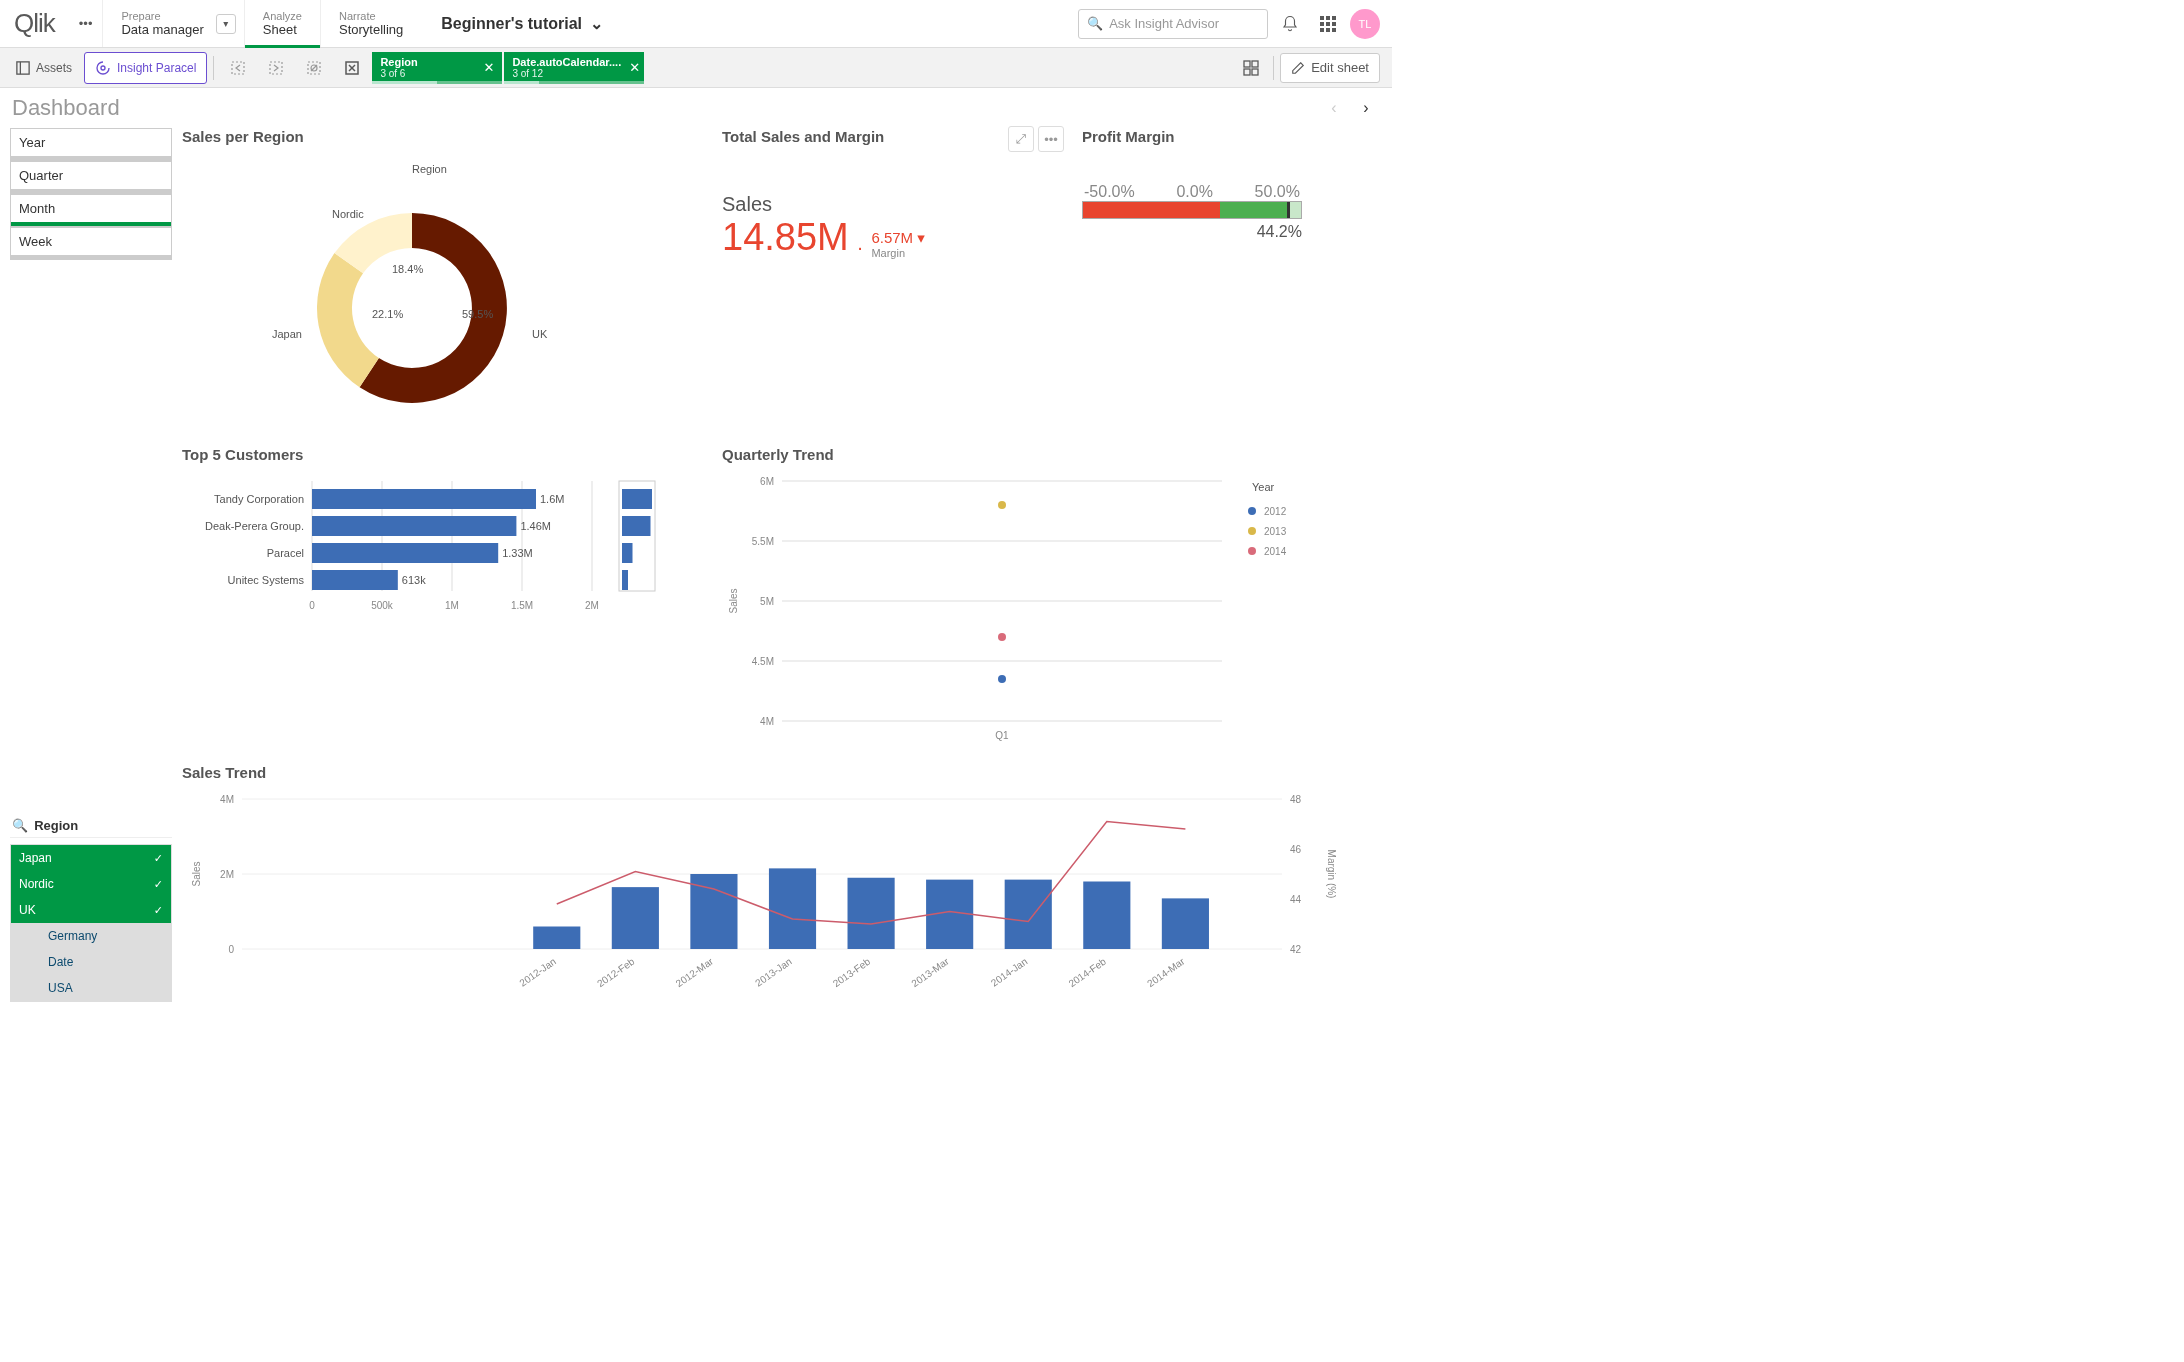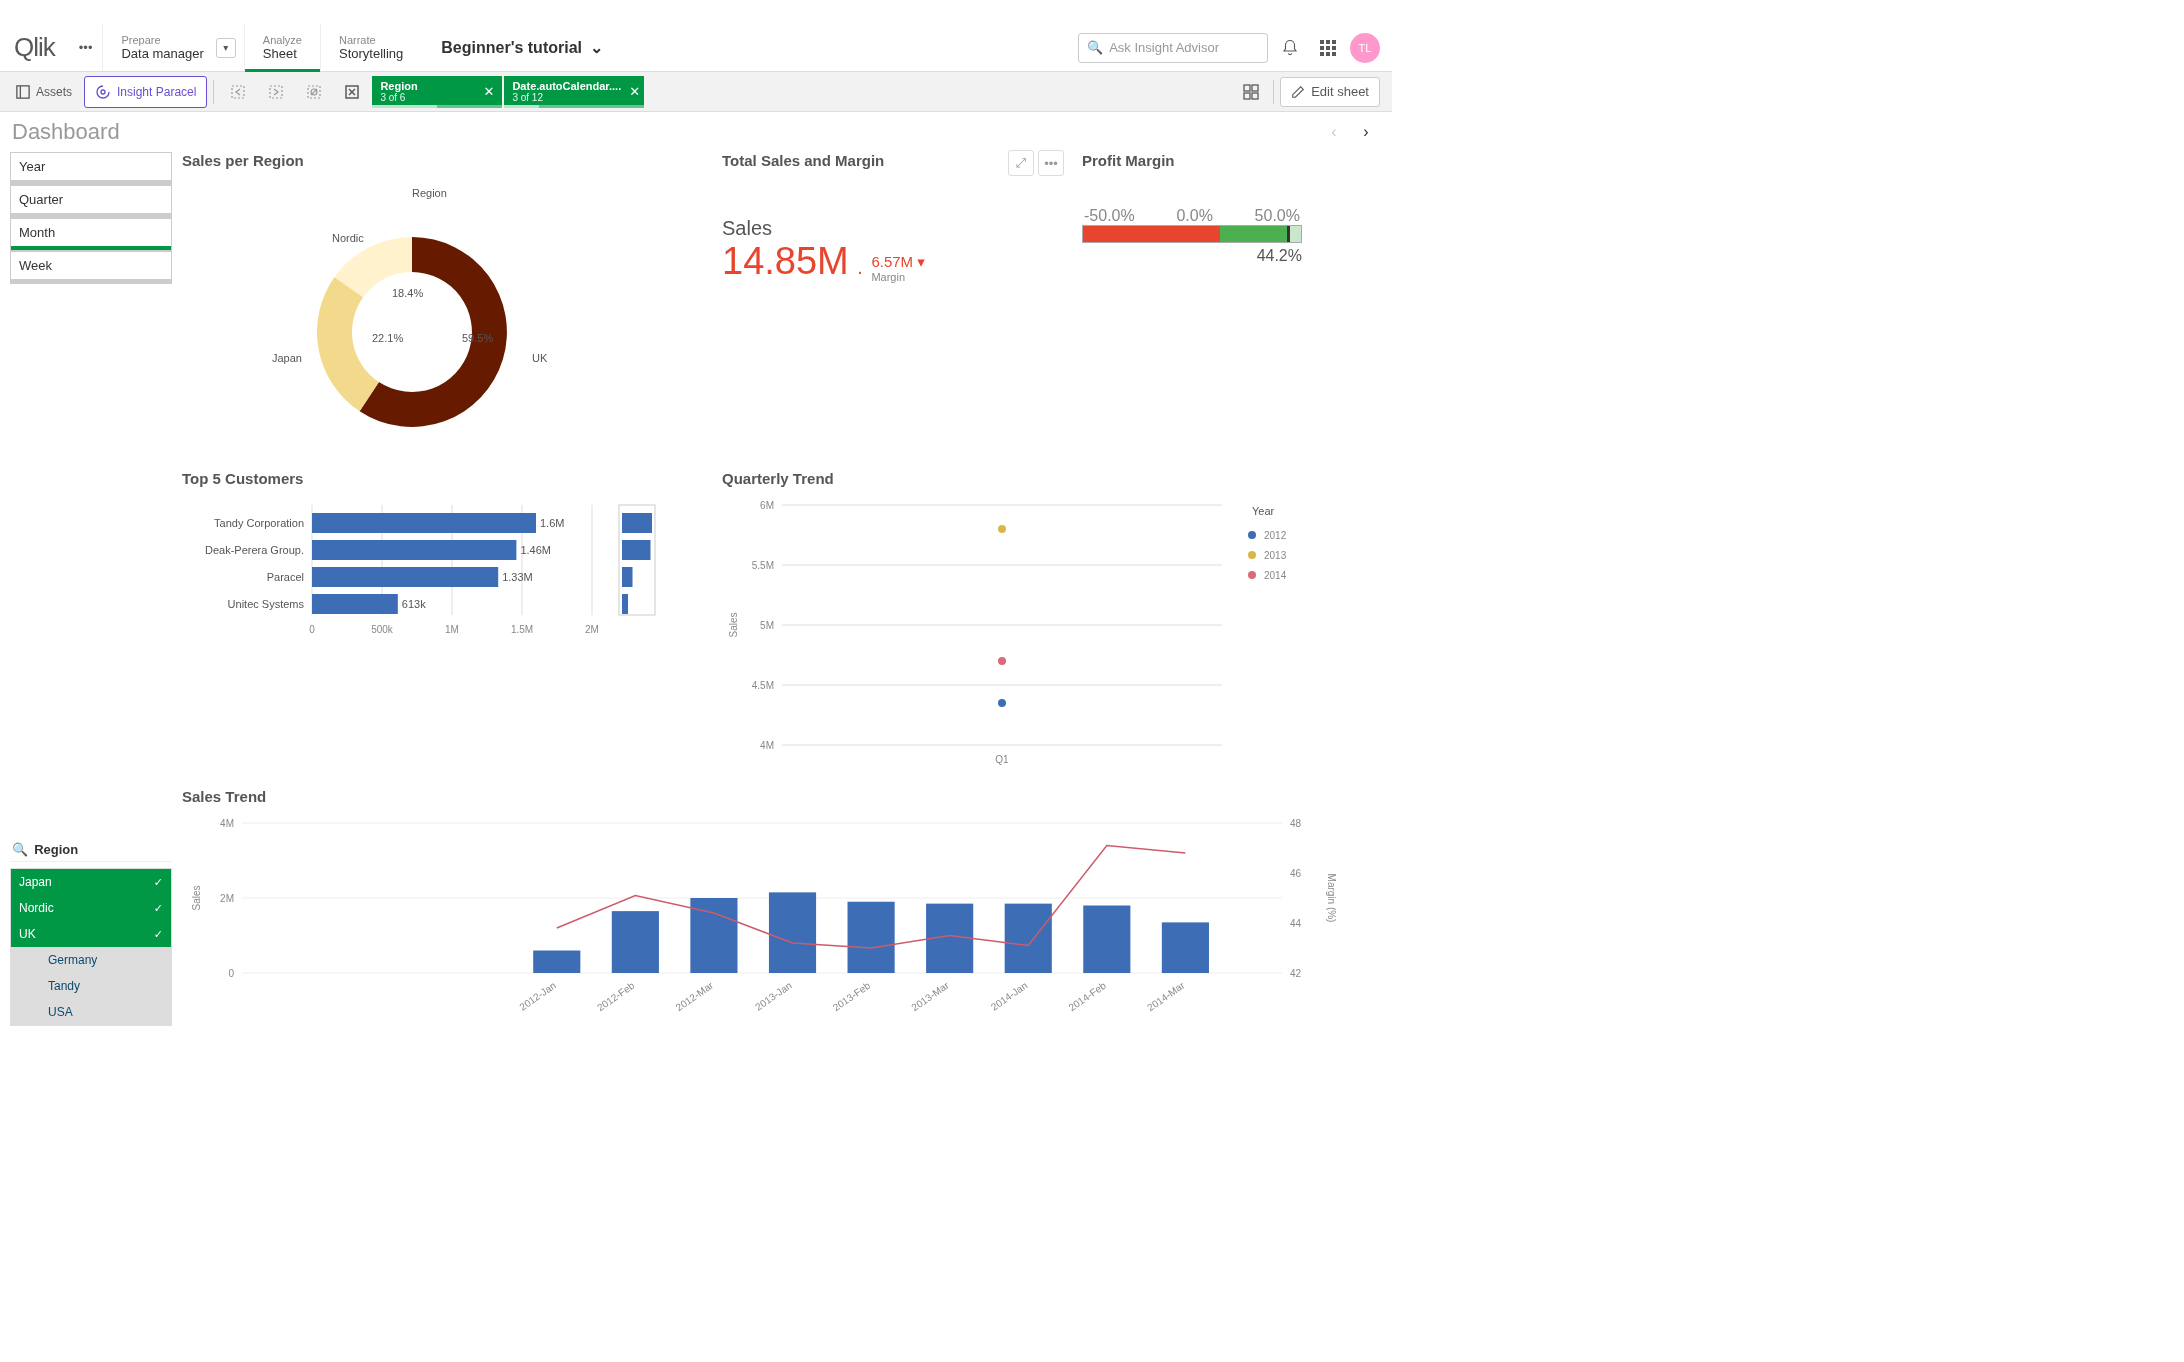--- a/index.html
+++ b/index.html
@@ -1,19 +1,19 @@
 <!DOCTYPE html>
 <html><head>
 <meta charset="utf-8">
 <style>
   * { box-sizing: border-box; margin: 0; padding: 0; font-family: -apple-system, "Segoe UI", Arial, sans-serif; }
   body { background: #fff; color: #595959; font-size: 13px; width: 1392px; }
   
   
-  .topbar { height: 48px; display: flex; align-items: stretch; border-bottom: 1px solid #ddd; margin-top: 24px; }
+  .topbar { height: 48px; display: flex; align-items: stretch; border-bottom: 1px solid #ddd; }
   .logo { display: flex; align-items: center; padding: 0 14px; font-size: 26px; font-weight: 500; color: #595959; letter-spacing: -1px; }
   .more-circle { display:flex; align-items:center; padding:0 10px; color:#595959; cursor:pointer;}
   .nav-tab { position:relative; display:flex; flex-direction:column; justify-content:center; padding: 6px 18px; border-left:1px solid #eee; cursor:pointer; }
   .nav-tab .small { font-size:11px; color:#888; }
   .nav-tab .big { font-size:13px; color:#333; font-weight:500; }
   .nav-tab.active::after { content:""; position:absolute; bottom:-1px; left:0; right:0; height:3px; background:#009845; }
   .nav-tab.hasdrop { padding-right:40px; }
   .nav-drop { position:absolute; right:8px; top:50%; transform:translateY(-50%); width:20px;height:20px;border:1px solid #ccc;border-radius:3px;display:flex;align-items:center;justify-content:center;font-size:10px;}
   .title-area { flex:1; display:flex; align-items:center; padding:0 20px; font-size:16px; font-weight:600; color:#333; gap:8px;}
   .right-tools { display:flex; align-items:center; gap:6px; padding-right:12px; }
@@ -262,21 +262,21 @@
           <span class="chk">✓</span>
         </div>
         <div class="region-item sel">
           <span>UK</span>
           <span class="chk">✓</span>
         </div>
         <div class="region-item alt">
           <span>Germany</span>
         </div>
         <div class="region-item alt">
-          <span>Tandy</span>
+          <span>Date</span>
         </div>
         <div class="region-item alt">
           <span>USA</span>
         </div>
       </div>
   </div>
 
   <div class="main-pane">
 
     <div class="panel" style="grid-column:1;grid-row:1;">

